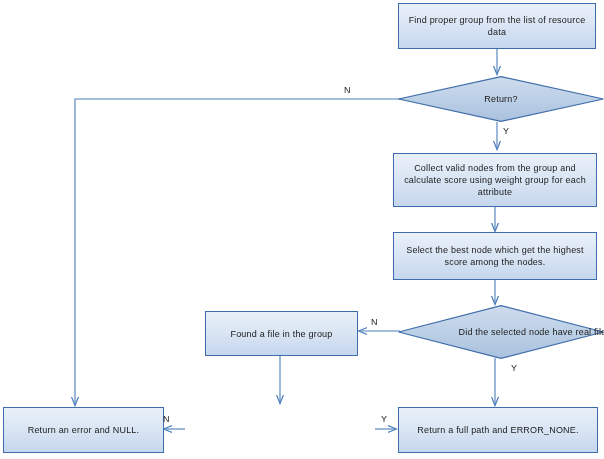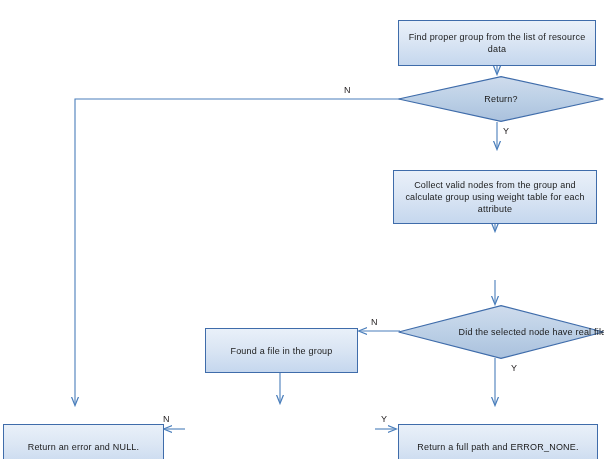--- a/index.html
+++ b/index.html
@@ -30,21 +30,20 @@
     text-align: center;
   }
   .proc {
     border: 1px solid #3f6caa;
     background: linear-gradient(to bottom, #e9f0f9 0%, #dbe6f4 45%, #c5d7ee 100%);
     color: #1a1a1a;
     font-size: 9px;
     line-height: 12px;
     padding: 2px 5px;
     letter-spacing: 0.2px;
-    margin-top: 17px;
   }
   .dia-wrap {
     position: absolute;
   }
   .dia-wrap svg {
     position: absolute;
     left: 0; top: 0;
     display: block;
   }
   .dia-label {
@@ -112,23 +111,26 @@
 
       <path d="M375,429 L396,429" marker-end="url(#arrow)"></path>
     </g>
   </svg>
 
   <div class="node proc" style="left:398px; top:3px; width:198px; height:46px;">
     <span>Find proper group from the list of resource data</span>
   </div>
 
   <div class="node proc" style="left:393px; top:153px; width:204px; height:54px;">
-    <span>Collect valid nodes from the group and calculate group using weight table for each attribute</span>
+    <span>Collect valid nodes from the group and calculate score using weight group for each attribute</span>
   </div>
 
+  <div class="node proc" style="left:393px; top:232px; width:204px; height:48px;">
+    <span>Select the best node which get the highest score among the nodes.</span>
+  </div>
 
   <div class="node proc" style="left:205px; top:311px; width:153px; height:45px;">
     <span>Found a file in the group</span>
   </div>
 
   <div class="node proc" style="left:398px; top:407px; width:200px; height:46px;">
     <span>Return a full path and ERROR_NONE.</span>
   </div>
 
   <div class="node proc" style="left:3px; top:407px; width:161px; height:46px;">

